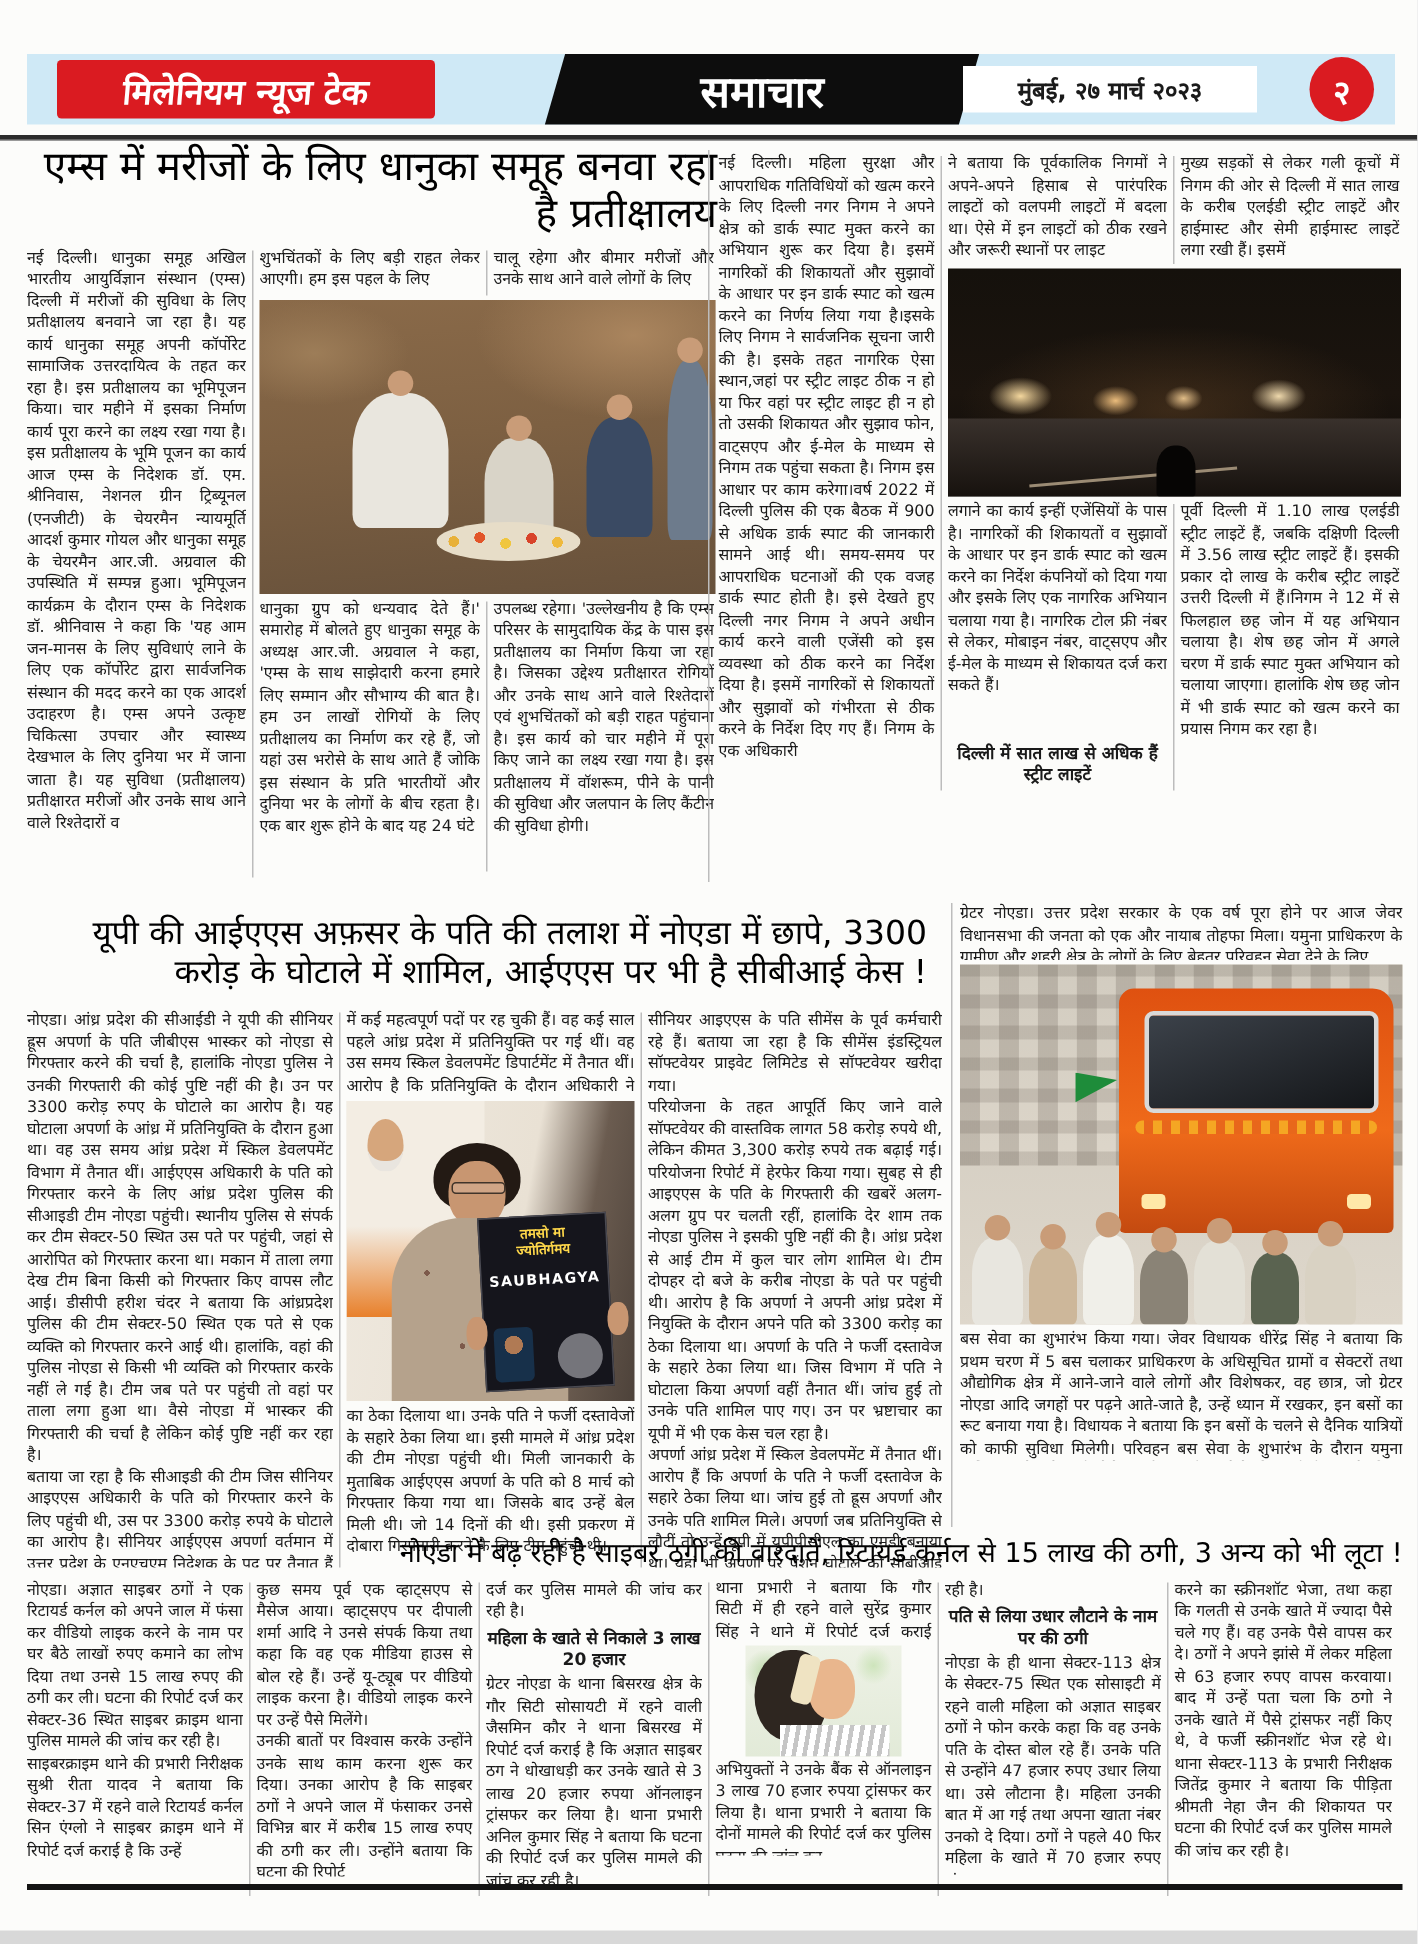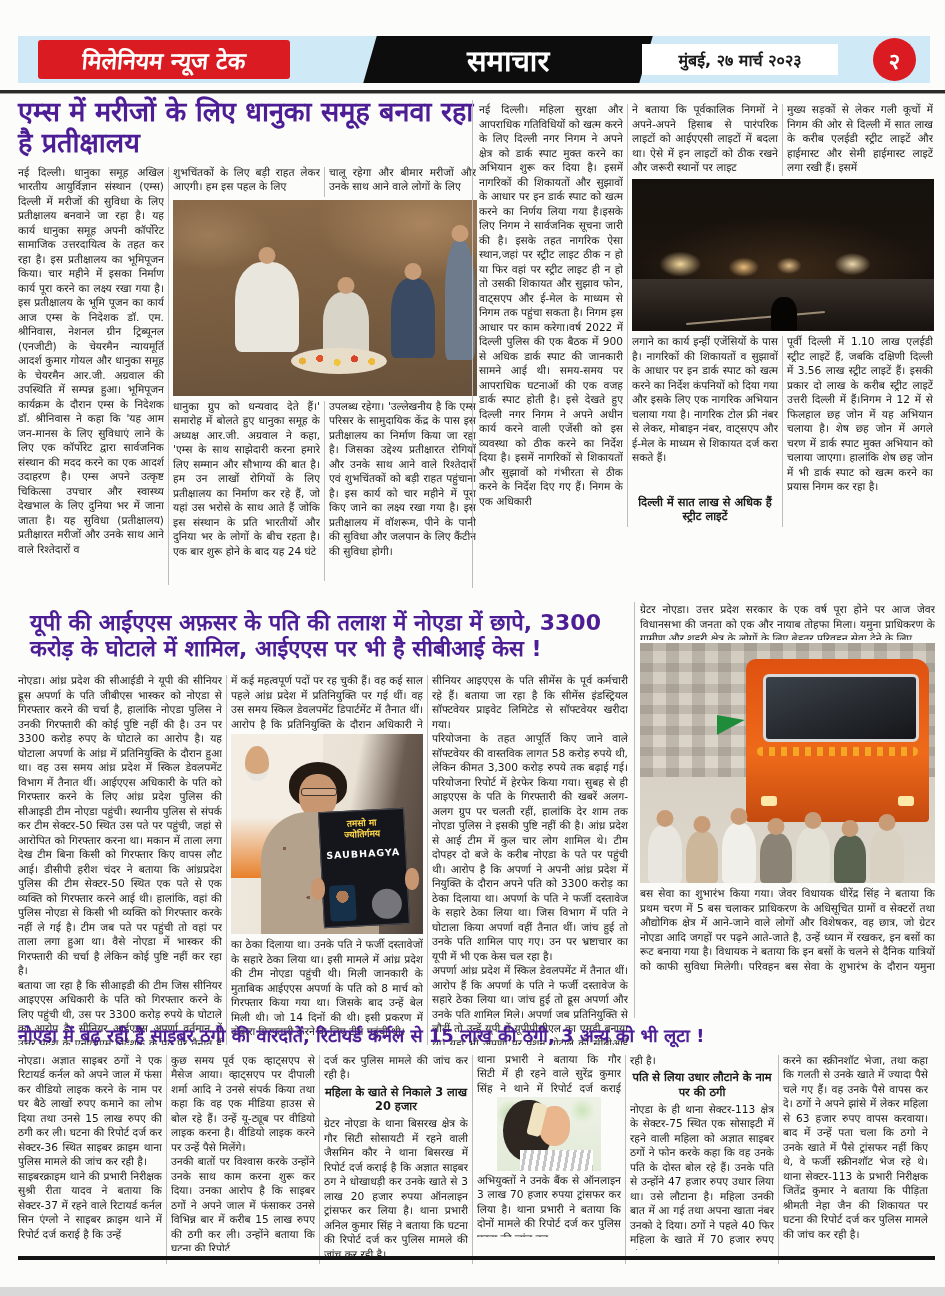--- a/index.html
+++ b/index.html
@@ -13,21 +13,21 @@
   .flag{position:absolute;left:352px;top:0;width:276px;height:47px;background:#0d0d0d;
         transform:skewX(-16deg);display:flex;align-items:center;justify-content:center;}
   .flag span{transform:skewX(16deg);color:#fff;font-weight:bold;font-size:29px;}
   .datebox{position:absolute;right:92px;top:8px;width:196px;height:31px;background:#fff;
         display:flex;align-items:center;justify-content:center;font-weight:bold;font-size:16px;}
   .pgnum{position:absolute;right:14px;top:2px;width:43px;height:43px;background:#da1b21;border-radius:50%;
         color:#fff;display:flex;align-items:center;justify-content:center;font-size:22px;font-weight:bold;}
   .headrule{position:absolute;left:0;top:90px;width:945px;height:3px;background:#2b2b2b;border-bottom:1px solid #999;}
   
   .art{position:absolute;}
-  .hl{font-weight:bold;text-align:left;color:#4c1d95;line-height:1.16;}
+  .hl{font-weight:normal;text-align:right;color:#000000;line-height:1.16;}
   .cols{display:flex;margin-top:6px;}
   .col{text-align:justify;font-size:10.6px;line-height:1.37;overflow:hidden;white-space:pre-line;}
   .vsep{flex:0 0 1px;background:#bcbcbc;margin:2px 4px 0 4px;}
   .subhead{font-weight:bold;font-size:11.4px;text-align:center;line-height:1.25;margin:3px 0;white-space:normal;}
   .vrule{position:absolute;width:1px;background:#bcbcbc;}
   .bottomrule{position:absolute;left:18px;top:1256px;width:917px;height:4px;background:#141414;}
   .bottomedge{position:absolute;left:0;top:1287px;width:945px;height:9px;background:#d8d8d8;}
   
   .ph{position:relative;overflow:hidden;background:#888;}
   .ph-aiims{background:
@@ -101,21 +101,21 @@
   </section>
 
   <div class="vrule" style="left:472px;top:100px;height:488px;"></div>
 
   <section class="art" style="left:479px;top:96px;width:456px;">
     <div class="cols">
       <div class="col" style="width:144px;height:424px;">नई दिल्ली। महिला सुरक्षा और आपराधिक गतिविधियों को खत्म करने के लिए दिल्ली नगर निगम ने अपने क्षेत्र को डार्क स्पाट मुक्त करने का अभियान शुरू कर दिया है। इसमें नागरिकों की शिकायतों और सुझावों के आधार पर इन डार्क स्पाट को खत्म करने का निर्णय लिया गया है।इसके लिए निगम ने सार्वजनिक सूचना जारी की है। इसके तहत नागरिक ऐसा स्थान,जहां पर स्ट्रीट लाइट ठीक न हो या फिर वहां पर स्ट्रीट लाइट ही न हो तो उसकी शिकायत और सुझाव फोन, वाट्सएप और ई-मेल के माध्यम से निगम तक पहुंचा सकता है। निगम इस आधार पर काम करेगा।वर्ष 2022 में दिल्ली पुलिस की एक बैठक में 900 से अधिक डार्क स्पाट की जानकारी सामने आई थी। समय-समय पर आपराधिक घटनाओं की एक वजह डार्क स्पाट होती है। इसे देखते हुए दिल्ली नगर निगम ने अपने अधीन कार्य करने वाली एजेंसी को इस व्यवस्था को ठीक करने का निर्देश दिया है। इसमें नागरिकों से शिकायतों और सुझावों को गंभीरता से ठीक करने के निर्देश दिए गए हैं। निगम के एक अधिकारी</div>
       <div class="vsep"></div>
       <div style="width:302px;">
         <div style="display:flex;">
-          <div class="col" style="width:146px;height:74px;">ने बताया कि पूर्वकालिक निगमों ने अपने-अपने हिसाब से पारंपरिक लाइटों को आईएएसी लाइटों में बदला था। ऐसे में इन लाइटों को ठीक रखने और जरूरी स्थानों पर लाइट</div>
+          <div class="col" style="width:146px;height:74px;">ने बताया कि पूर्वकालिक निगमों ने अपने-अपने हिसाब से पारंपरिक लाइटों को वलपमी लाइटों में बदला था। ऐसे में इन लाइटों को ठीक रखने और जरूरी स्थानों पर लाइट</div>
           <div class="vsep"></div>
           <div class="col" style="width:146px;height:74px;">मुख्य सड़कों से लेकर गली कूचों में निगम की ओर से दिल्ली में सात लाख के करीब एलईडी स्ट्रीट लाइटें और हाईमास्ट और सेमी हाईमास्ट लाइटें लगा रखी हैं। इसमें</div>
         </div>
         <div class="ph ph-night" style="width:302px;height:152px;margin:3px 0;">
           <div style="position:absolute;bottom:0;width:100%;height:34%;background:linear-gradient(180deg,#39312c,#17120e);"></div>
           <div style="position:absolute;left:18%;bottom:8%;width:46%;height:2px;background:#9b8b74;transform:rotate(-5deg);"></div>
           <div style="position:absolute;left:46%;bottom:0;width:26px;height:34px;border-radius:45% 45% 8% 8%;background:#060504;"></div>
         </div>
         <div style="display:flex;">
           <div style="width:146px;">

